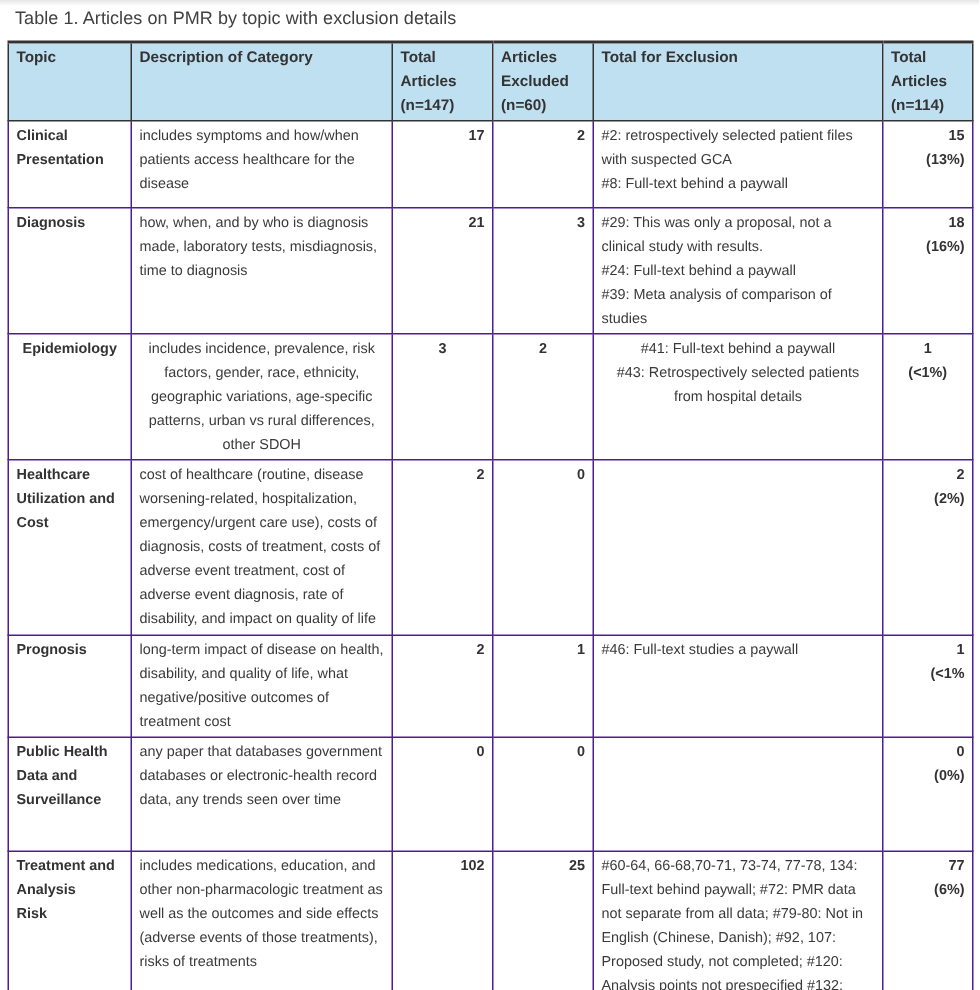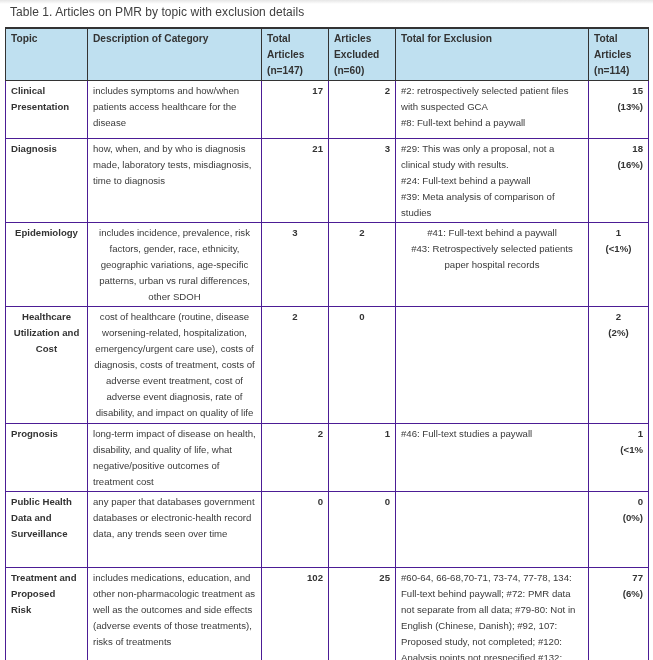--- a/index.html
+++ b/index.html
@@ -63,21 +63,21 @@
   .pct { display: block; }
   col.c-topic { width: 82px; }
   col.c-desc { width: 174px; }
   col.c-total { width: 67px; }
   col.c-excl { width: 67px; }
   col.c-reason { width: 193px; }
   col.c-final { width: 60px; }
   tr.r-clinical td { height: 54px; }
   tr.r-diagnosis td { height: 72px; }
   tr.r-epi td { height: 72px; text-align: center; }
-  tr.r-hc td { height: 113px; text-align: center; }
+  tr.r-hc td { height: 113px; }
   tr.r-prog td { height: 54px; margin-left: 23px; }
   tr.r-pub td { height: 72px; margin-top: 47px; }
   tr.r-treat td { height: 130px; }
   table.pmr tbody tr:last-child td { border-bottom: 1.5px solid #555; }
 </style>
 </head>
 <body>
 
 <div class="top-rule"></div>
 <div class="caption">Table 1. Articles on PMR by topic with exclusion details</div>
@@ -150,21 +150,21 @@
       </tr>
       <tr class="r-epi">
         <td class="topic">
           <span class="pct">Epidemiology</span>
         </td>
         <td>includes incidence, prevalence, risk factors, gender, race, ethnicity, geographic variations, age-specific patterns, urban vs rural differences, other SDOH</td>
         <td class="num">3</td>
         <td class="num">2</td>
         <td class="reason-cell">
           <span class="reason-line">#41: Full-text behind a paywall</span>
-          <span class="reason-line">#43: Retrospectively selected patients paper hospital records</span>
+          <span class="reason-line">#43: Retrospectively selected patients from hospital details</span>
         </td>
         <td class="num">
           <span class="pct">1</span>
           <span class="pct">(&lt;1%)</span>
         </td>
       </tr>
       <tr class="r-hc">
         <td class="topic">
           <span class="pct">Healthcare</span>
           <span class="pct">Utilization and</span>
@@ -205,21 +205,21 @@
         <td class="num">0</td>
         <td class="reason-cell"></td>
         <td class="num">
           <span class="pct">0</span>
           <span class="pct">(0%)</span>
         </td>
       </tr>
       <tr class="r-treat">
         <td class="topic">
           <span class="pct">Treatment and</span>
-          <span class="pct">Proposed</span>
+          <span class="pct">Analysis</span>
           <span class="pct">Risk</span>
         </td>
         <td>includes medications, education, and other non-pharmacologic treatment as well as the outcomes and side effects (adverse events of those treatments), risks of treatments</td>
         <td class="num">102</td>
         <td class="num">25</td>
         <td class="reason-cell">
           <span class="reason-line">#60-64, 66-68,70-71, 73-74, 77-78, 134: Full-text behind paywall; #72: PMR data not separate from all data; #79-80: Not in English (Chinese, Danish); #92, 107: Proposed study, not completed; #120: Analysis points not prespecified #132: Self-confirmation bias; #142, 144: Very low enrollment; #143: Study terminated early</span>
         </td>
         <td class="num">
           <span class="pct">77</span>

